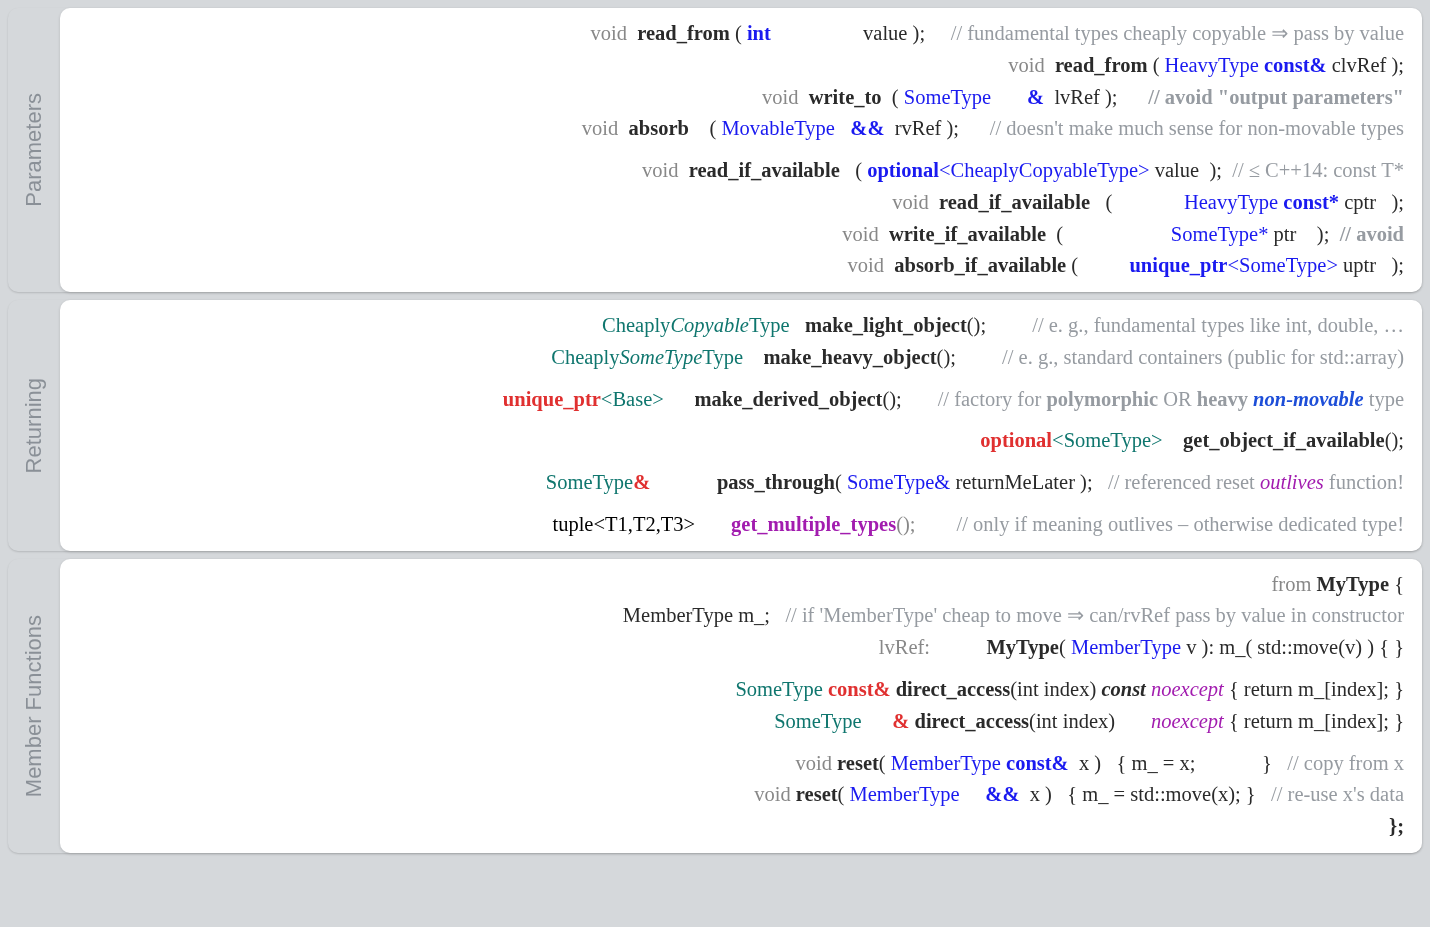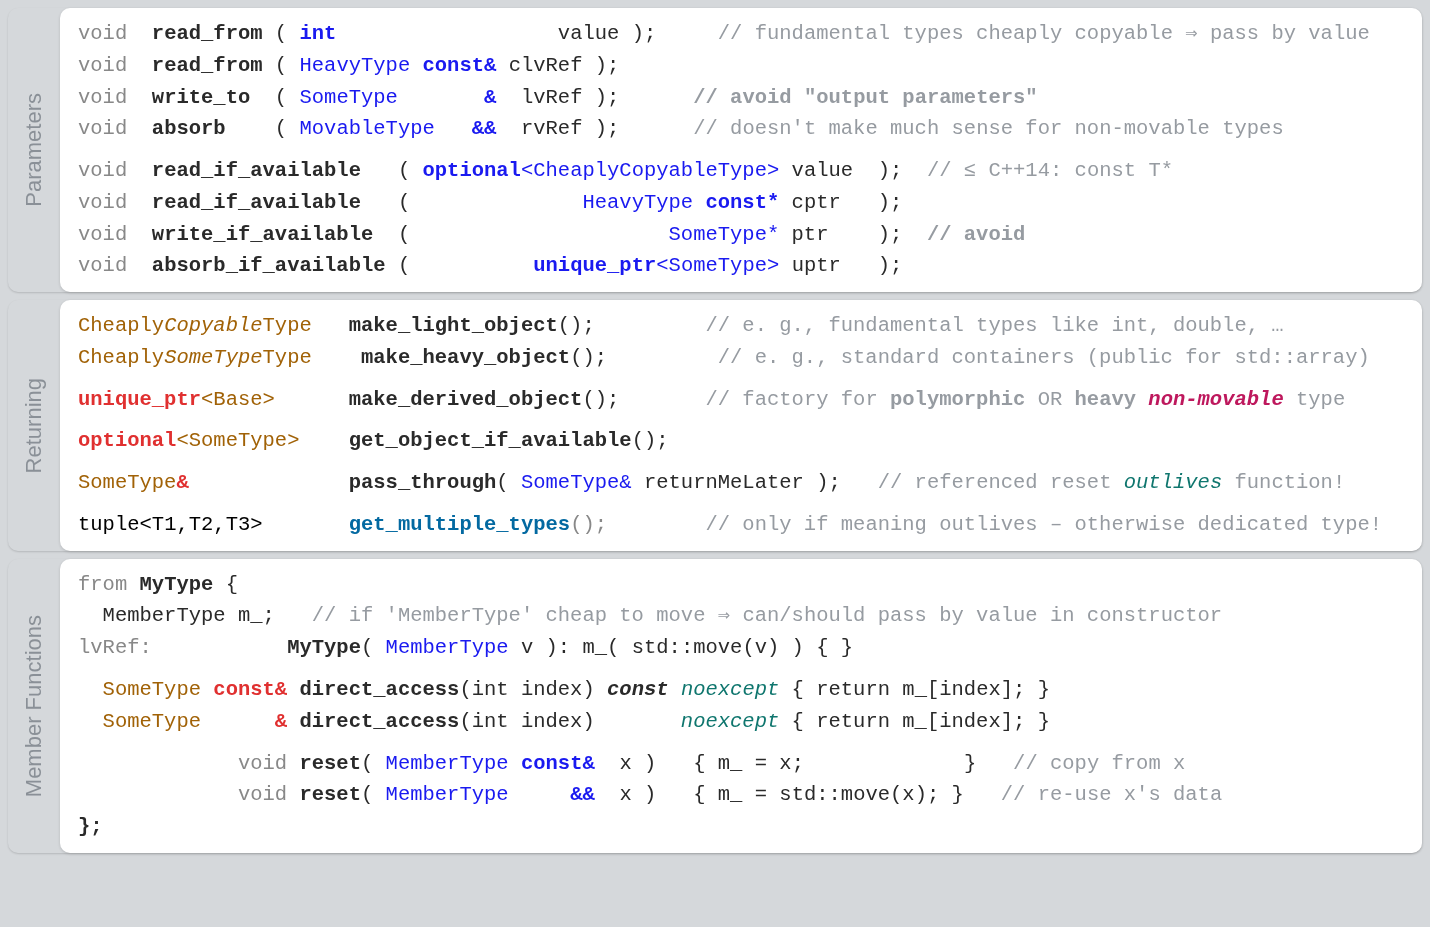--- a/index.html
+++ b/index.html
@@ -28,40 +28,41 @@
   }
   .section-label span {
     writing-mode: vertical-rl;
     transform: rotate(180deg);
   }
   .section-body {
     flex: 1;
     background: #ffffff;
     border-radius: 10px;
     padding: 10px 18px 10px 18px;
-    font-family: Liberation Mono, monospace;
+    font-family: Liberation Serif, serif;
     font-size: 20.5px;
     line-height: 1.55;
     color: #2a2a2a;
     white-space: pre;
     overflow: hidden;
     box-shadow: 0 1px 3px rgba(0,0,0,0.15);
+    text-align: right;
   }
   .kw      { color: #888; }
   .fn      { font-weight: bold; }
   .type-b  { color: #1a1af0; }
   .type-bb { color: #1a1af0; font-weight: bold; }
-  .ret     { color: #a16207; }
+  .ret     { color: #0f766e; }
   .ret-b   { color: #e03030; font-weight: bold; }
   .ret-dim { color: #000000; }
-  .fn-dim  { color: #0369a1; font-weight: bold; }
+  .fn-dim  { color: #a21caf; font-weight: bold; }
   .cm      { color: #969ba1; }
   .cm-b    { color: #969ba1; font-weight: bold; }
-  .cm-i    { color: #0f766e; font-style: italic; }
-  .cm-bi   { color: #be185d; font-weight: bold; font-style: italic; }
+  .cm-i    { color: #a21caf; font-style: italic; }
+  .cm-bi   { color: #1d4ed8; font-weight: bold; font-style: italic; }
   i.em     { font-style: italic; }
   b { font-weight: bold; }
   hr.sp { border: none; height: 10px; margin: 0; }
 </style>
 </head>
 <body>
 
 <div class="section">
   <div class="section-label">
     <span>Parameters</span>
@@ -86,20 +87,20 @@
 <hr class="sp"><span class="ret-b">optional</span><span class="ret">&lt;</span><span class="ret">SomeType</span><span class="ret">&gt;</span>    <span class="fn">get_object_if_available</span><span>();</span>
 <hr class="sp"><span class="ret">SomeType</span><span class="ret-b">&amp;</span>             <span class="fn">pass_through</span><span>(</span> <span class="type-b">SomeType&amp;</span> <span>returnMeLater</span> <span>);</span>   <span class="cm">// referenced reset </span><span class="cm-i">outlives</span><span class="cm"> function!</span>
 <hr class="sp"><span class="ret-dim">tuple</span><span class="ret-dim">&lt;</span><span class="ret-dim">T1,T2,T3</span><span class="ret-dim">&gt;</span>       <span class="fn-dim">get_multiple_types</span><span class="kw">();</span>        <span class="cm">// only if meaning outlives – otherwise dedicated type!</span></div>
 </div>
 
 <div class="section">
   <div class="section-label">
     <span>Member Functions</span>
   </div>
   <div class="section-body"><span class="kw">from</span> <span class="fn">MyType</span> <span>{</span>
-<span>  </span><span>MemberType</span> <span>m_;</span>   <span class="cm">// if 'MemberType' cheap to move ⇒ can/should pass by value in constructor</span>
+<span>  </span><span>MemberType</span> <span>m_;</span>   <span class="cm">// if 'MemberType' cheap to move ⇒ can/rvRef pass by value in constructor</span>
 <span class="kw">lvRef:</span>           <span class="fn">MyType</span><span>(</span> <span class="type-b">MemberType</span> <span>v</span> <span>)</span><span>: m_( std::move(v) ) { }</span>
 <hr class="sp">  <span class="ret">SomeType</span> <span class="ret-b">const&amp;</span> <span class="fn">direct_access</span><span>(int index)</span> <b><i class="em">const</i></b> <span class="cm-i">noexcept</span> <span>{ return m_[index]; }</span>
   <span class="ret">SomeType</span>      <span class="ret-b">&amp;</span> <span class="fn">direct_access</span><span>(int index)</span>       <span class="cm-i">noexcept</span> <span>{ return m_[index]; }</span>
 <hr class="sp">             <span class="kw">void</span> <span class="fn">reset</span><span>(</span> <span class="type-b">MemberType</span> <span class="type-bb">const&amp;</span>  <span>x</span> <span>)</span>   <span>{ m_ = x;</span>             <span>}</span>   <span class="cm">// copy from x</span>
              <span class="kw">void</span> <span class="fn">reset</span><span>(</span> <span class="type-b">MemberType</span>     <span class="type-bb">&amp;&amp;</span>  <span>x</span> <span>)</span>   <span>{ m_ = std::move(x); }</span>   <span class="cm">// re-use x's data</span>
 <span class="fn">};</span></div>
 </div>
 
 </body></html>

